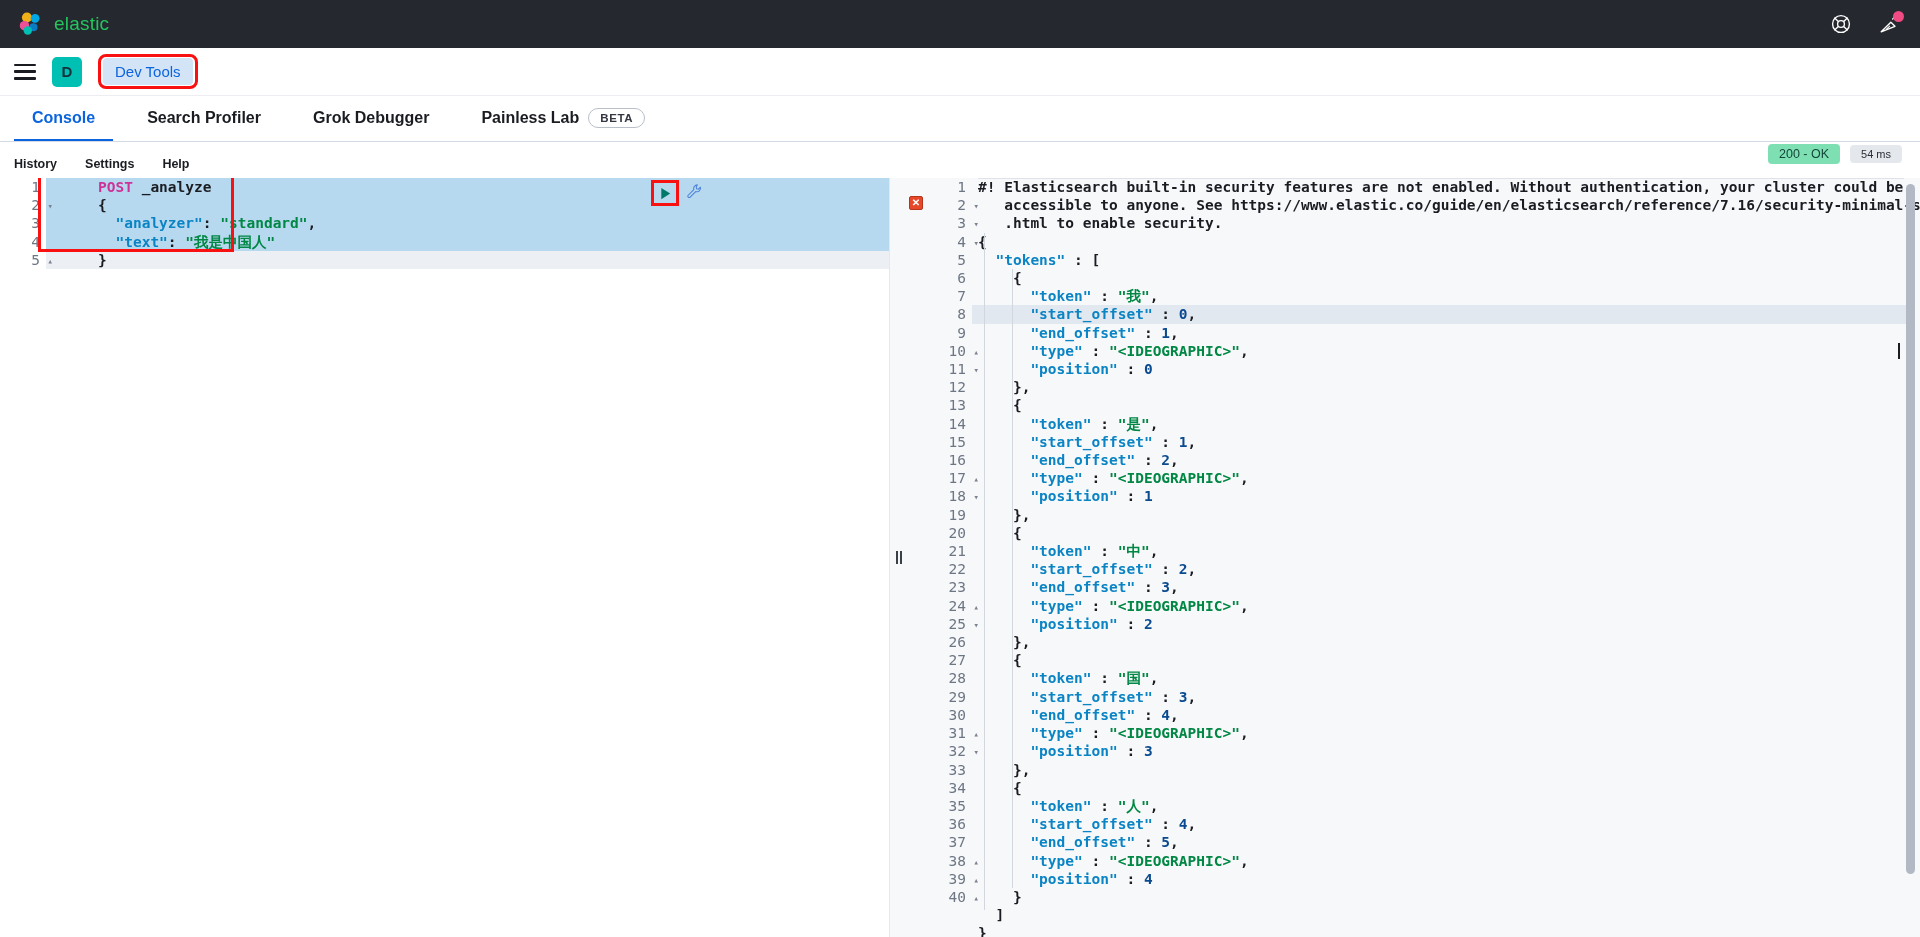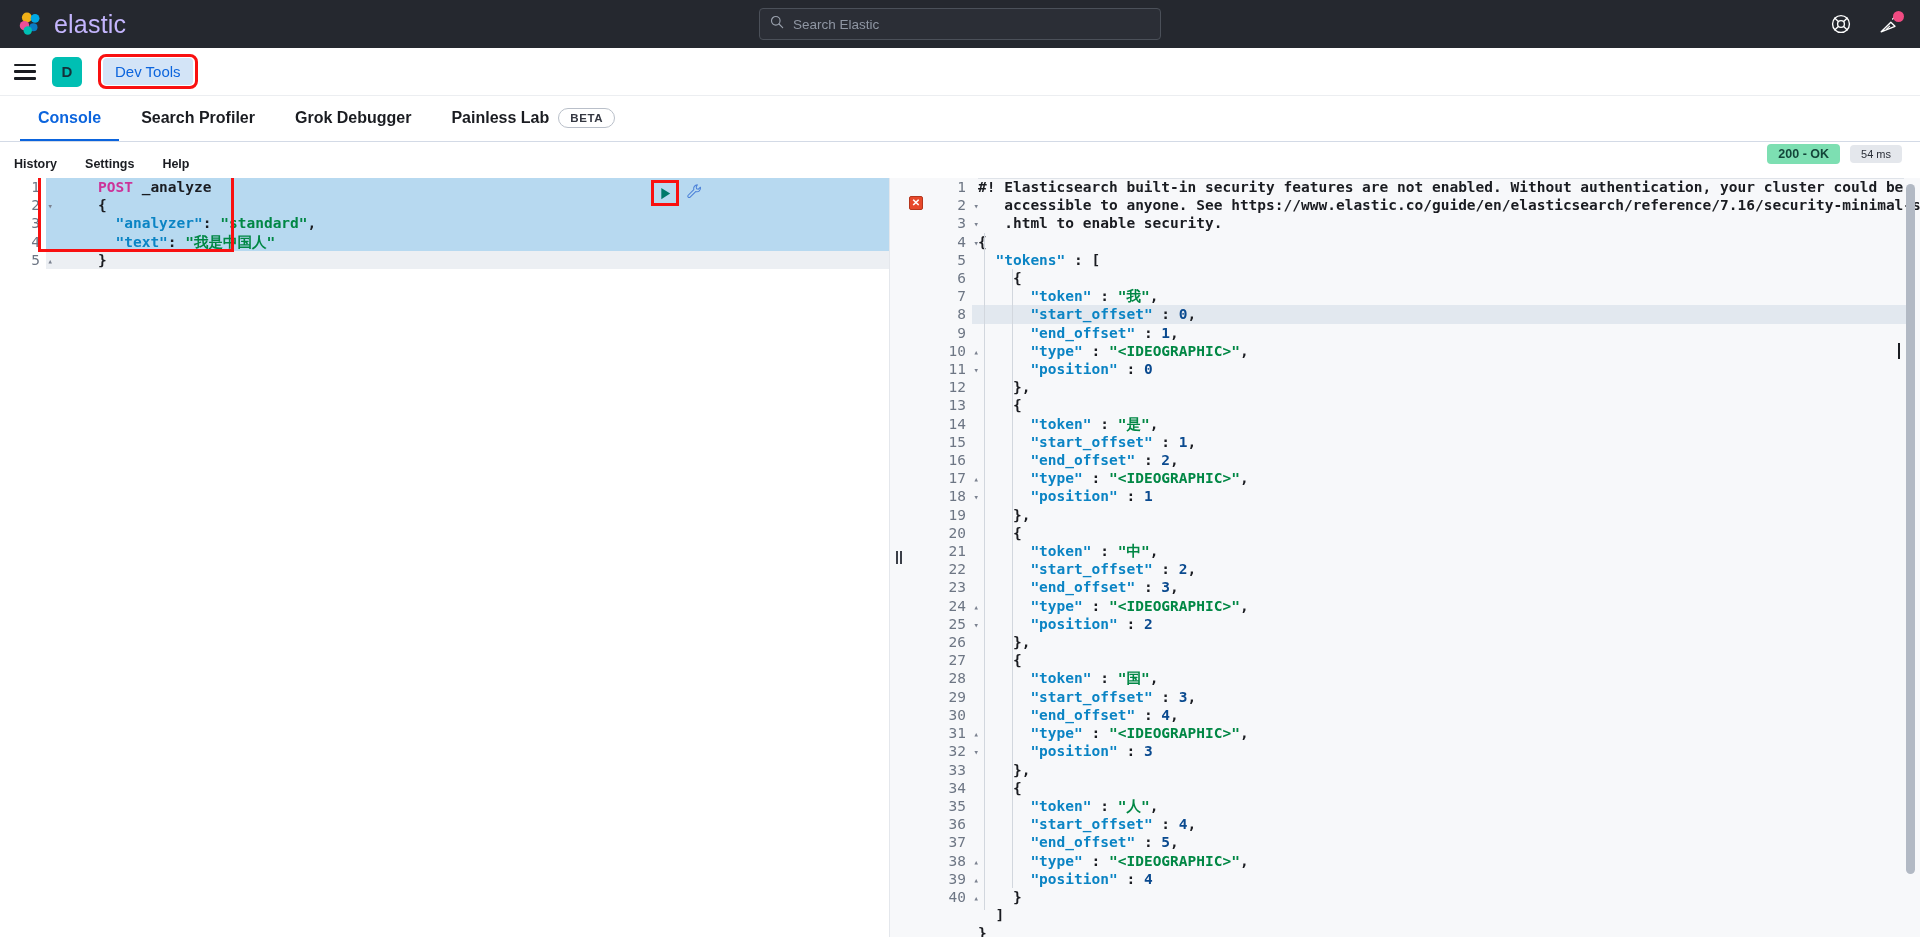--- a/index.html
+++ b/index.html
@@ -13,21 +13,21 @@
   
   #top-header {
     height: 48px; width: 100%;
     background: #25282f;
     display: flex; align-items: center;
     position: relative;
   }
   #brand { display: flex; align-items: center; gap: 10px; padding-left: 18px; }
   #brand-mark { width: 26px; height: 26px; position: relative; }
   #brand-text {
-    color: #c4b5fd; font-size: 25px; letter-spacing: .2px; font-weight: 400;
+    color: #22c55e; font-size: 19px; letter-spacing: .2px; font-weight: 400;
   }
   #global-search-wrap {
     position: absolute; left: 50%; transform: translateX(-50%);
     width: 402px;
   }
   #global-search {
     display: flex; align-items: center; gap: 9px;
     height: 32px; border: 1px solid #4b5059; border-radius: 4px;
     background: #2b2e36; padding: 0 10px;
   }
@@ -61,21 +61,21 @@
   }
   #devtools-crumb {
     background: #d3e4f7; color: #0b64dd; font-size: 15px; font-weight: 400;
     padding: 5px 12px; border-radius: 4px; cursor: pointer; white-space: nowrap;
   }
 
   
   #app-tabs {
     height: 46px; width: 100%; background: #ffffff;
     border-bottom: 1px solid #d3dae6;
-    display: flex; align-items: flex-end; padding-left: 20px; gap: 4px;
+    display: flex; align-items: flex-end; padding-left: 14px; gap: 16px;
   }
   .app-tab {
     height: 45px; display: flex; align-items: center; gap: 9px;
     padding: 0 18px; font-size: 16px; font-weight: 700; color: #1a1c21;
     cursor: pointer; border-bottom: 2px solid transparent;
   }
   .app-tab.active { color: #0b64dd; border-bottom: 2px solid #0b64dd; }
   .beta-badge {
     font-size: 11.5px; font-weight: 700; letter-spacing: .6px;
     color: #343741; border: 1px solid #b9bfc9; border-radius: 10px;
@@ -86,21 +86,21 @@
   #console-menu {
     height: 28px; display: flex; align-items: center; gap: 28px;
     padding-left: 14px; background: #ffffff; position: relative;
   }
   .console-menu-item { font-size: 12.5px; font-weight: 700; color: #1a1c21; cursor: pointer; margin-top: 16px; }
   #resp-status {
     position: absolute; right: 18px; top: 2px;
     display: flex; align-items: center; gap: 10px;
   }
   #status-ok {
-    background: #7ddfb2; color: #14463a; font-size: 12.5px; font-weight: 700;
+    background: #7ddfb2; color: #14463a; font-size: 12.5px; font-weight: 400;
     border-radius: 4px; padding: 3px 11px;
   }
   #status-time {
     background: #e4e7ec; color: #2b2f38; font-size: 11px;
     border-radius: 4px; padding: 3px 11px;
   }
 
   
   #console-body {
     position: absolute; top: 178px; left: 0; right: 0; bottom: 0;
@@ -221,31 +221,20 @@
         <circle cx="11" cy="8" r="6.2" fill="#f0b017"></circle>
         <circle cx="21" cy="9" r="5.4" fill="#00a9e5"></circle>
         <circle cx="8" cy="18" r="5.8" fill="#ee5097"></circle>
         <circle cx="19" cy="20" r="5.0" fill="#0a7cc4"></circle>
         <circle cx="12" cy="24" r="5.2" fill="#00bfb3"></circle>
       </svg>
     </div>
     <span id="brand-text">elastic</span>
   </div>
 
-  <div id="global-search-wrap">
-    <div id="global-search">
-      <span>
-        <svg width="14" height="14" viewBox="0 0 16 16">
-          <circle cx="6.6" cy="6.6" r="4.9" fill="none" stroke="#9aa1ad" stroke-width="1.3"></circle>
-          <line x1="10.3" y1="10.3" x2="14.5" y2="14.5" stroke="#9aa1ad" stroke-width="1.3" stroke-linecap="round"></line>
-        </svg>
-      </span>
-      <span class="ph">Search Elastic</span>
-    </div>
-  </div>
 
   <div id="header-right">
     <div class="hdr-icon">
       <svg width="22" height="22" viewBox="0 0 24 24">
         <circle cx="12" cy="12" r="9.2" fill="none" stroke="#ffffff" stroke-width="1.5"></circle>
         <circle cx="12" cy="12" r="3.7" fill="none" stroke="#ffffff" stroke-width="1.5"></circle>
         <line x1="4.8" y1="5.2" x2="9.4" y2="9.6" stroke="#ffffff" stroke-width="1.5"></line>
         <line x1="14.6" y1="14.5" x2="19.2" y2="18.9" stroke="#ffffff" stroke-width="1.5"></line>
         <line x1="19.2" y1="5.2" x2="14.6" y2="9.6" stroke="#ffffff" stroke-width="1.5"></line>
         <line x1="9.4" y1="14.5" x2="4.8" y2="18.9" stroke="#ffffff" stroke-width="1.5"></line>

